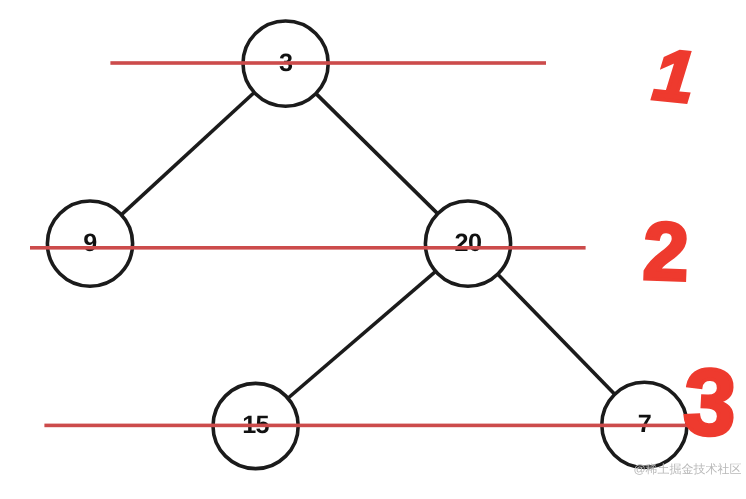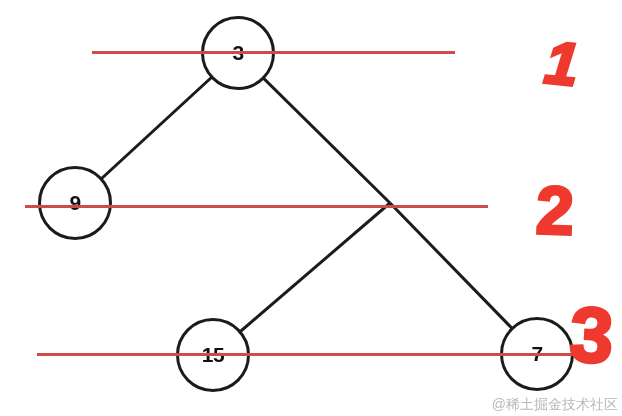--- a/index.html
+++ b/index.html
@@ -73,22 +73,22 @@
   .marker-3 {
     left: 570px;
     top: 296px;
     font-size: 78px;
     font-style: normal;
     transform: rotate(3deg);
   }
   .watermark {
     position: absolute;
     right: 4px;
-    bottom: 2px;
-    font-size: 14px;
+    bottom: 18px;
+    font-size: 10px;
     color: #b9b9b9;
     z-index: 5;
     font-family: "Liberation Sans", sans-serif;
     margin-top: 18px;
   }
 </style>
 </head>
 <body>
 
 <div class="canvas">
@@ -99,20 +99,23 @@
     <line x1="390" y1="203" x2="213" y2="355" stroke="#1b1b1b" stroke-width="3"></line>
     <line x1="390" y1="203" x2="537" y2="354" stroke="#1b1b1b" stroke-width="3"></line>
   </svg>
 
   <div class="node" style="left:201px; top:16px;">
     <span class="node-value">3</span>
   </div>
   <div class="node" style="left:38px; top:166px;">
     <span class="node-value">9</span>
   </div>
+  <div class="node" style="left:353px; top:166px;">
+    <span class="node-value">20</span>
+  </div>
   <div class="node" style="left:176px; top:318px;">
     <span class="node-value">15</span>
   </div>
   <div class="node" style="left:500px; top:317px;">
     <span class="node-value">7</span>
   </div>
 
   <div class="hline" style="left:92px; top:51px; width:363px;"></div>
   <div class="hline" style="left:25px; top:205px; width:463px;"></div>
   <div class="hline" style="left:37px; top:353px; width:549px;"></div>

